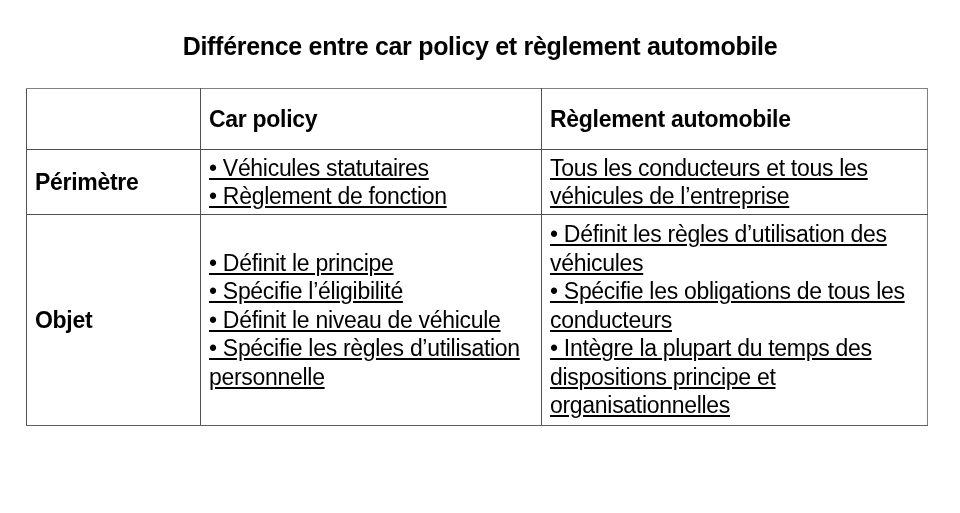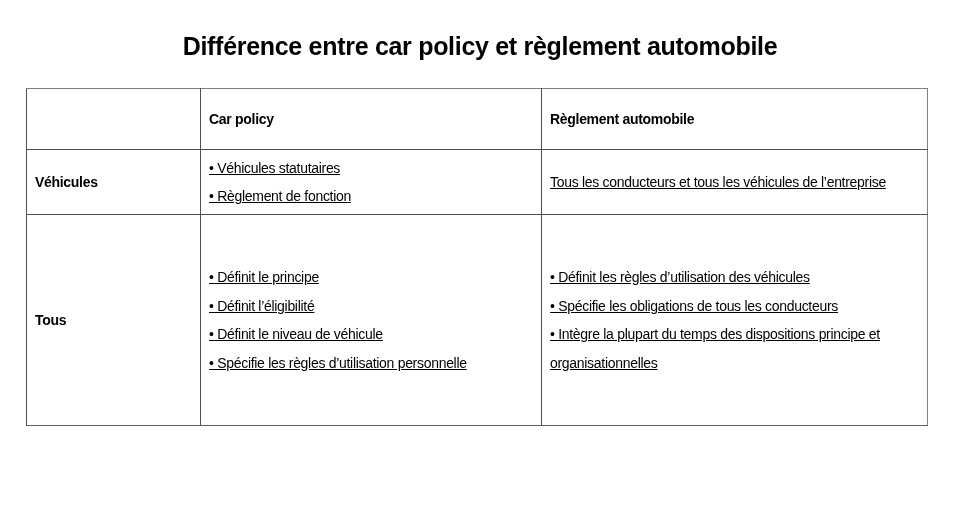--- a/index.html
+++ b/index.html
@@ -26,21 +26,21 @@
       letter-spacing: -0.3px;
       line-height: 36px;
     }
     table.compare {
       position: absolute;
       left: 26px;
       top: 88px;
       border-collapse: collapse;
       table-layout: fixed;
       width: 901px;
-      font-size: 14px;
+      font-size: 23px;
       line-height: 28.5px;
     }
     table.compare td {
       border: 1.5px solid #505050;
       padding: 0 8px;
       vertical-align: middle;
       letter-spacing: -0.3px;
     }
     table.compare tr:first-child td { border-top-color: #808080; }
     table.compare td:last-child { border-right-color: #808080; }
@@ -67,35 +67,35 @@
       <col class="c3">
   </colgroup>
   <tbody>
       <tr class="hdr">
     <td></td>
     <td>Car policy</td>
     <td>Règlement automobile</td>
   </tr>
 
   <tr class="row-perimetre">
-    <td class="rowlabel">Véhicules</td>
+    <td class="rowlabel">Périmètre</td>
     <td>
       <span class="bullet-line">• Véhicules statutaires</span>
       <span class="bullet-line">• Règlement de fonction</span>
     </td>
     <td>
       <span class="bullet-line">Tous les conducteurs et tous les véhicules de l’entreprise</span>
     </td>
   </tr>
 
   <tr class="row-objet">
-    <td class="rowlabel">Tous</td>
+    <td class="rowlabel">Objet</td>
     <td>
       <span class="bullet-line">• Définit le principe</span>
-      <span class="bullet-line">• Définit l’éligibilité</span>
+      <span class="bullet-line">• Spécifie l’éligibilité</span>
       <span class="bullet-line">• Définit le niveau de véhicule</span>
       <span class="bullet-line">• Spécifie les règles d’utilisation personnelle</span>
     </td>
     <td>
       <span class="bullet-line">• Définit les règles d’utilisation des véhicules</span>
       <span class="bullet-line">• Spécifie les obligations de tous les conducteurs</span>
       <span class="bullet-line">• Intègre la plupart du temps des dispositions principe et organisationnelles</span>
     </td>
   </tr>
 

